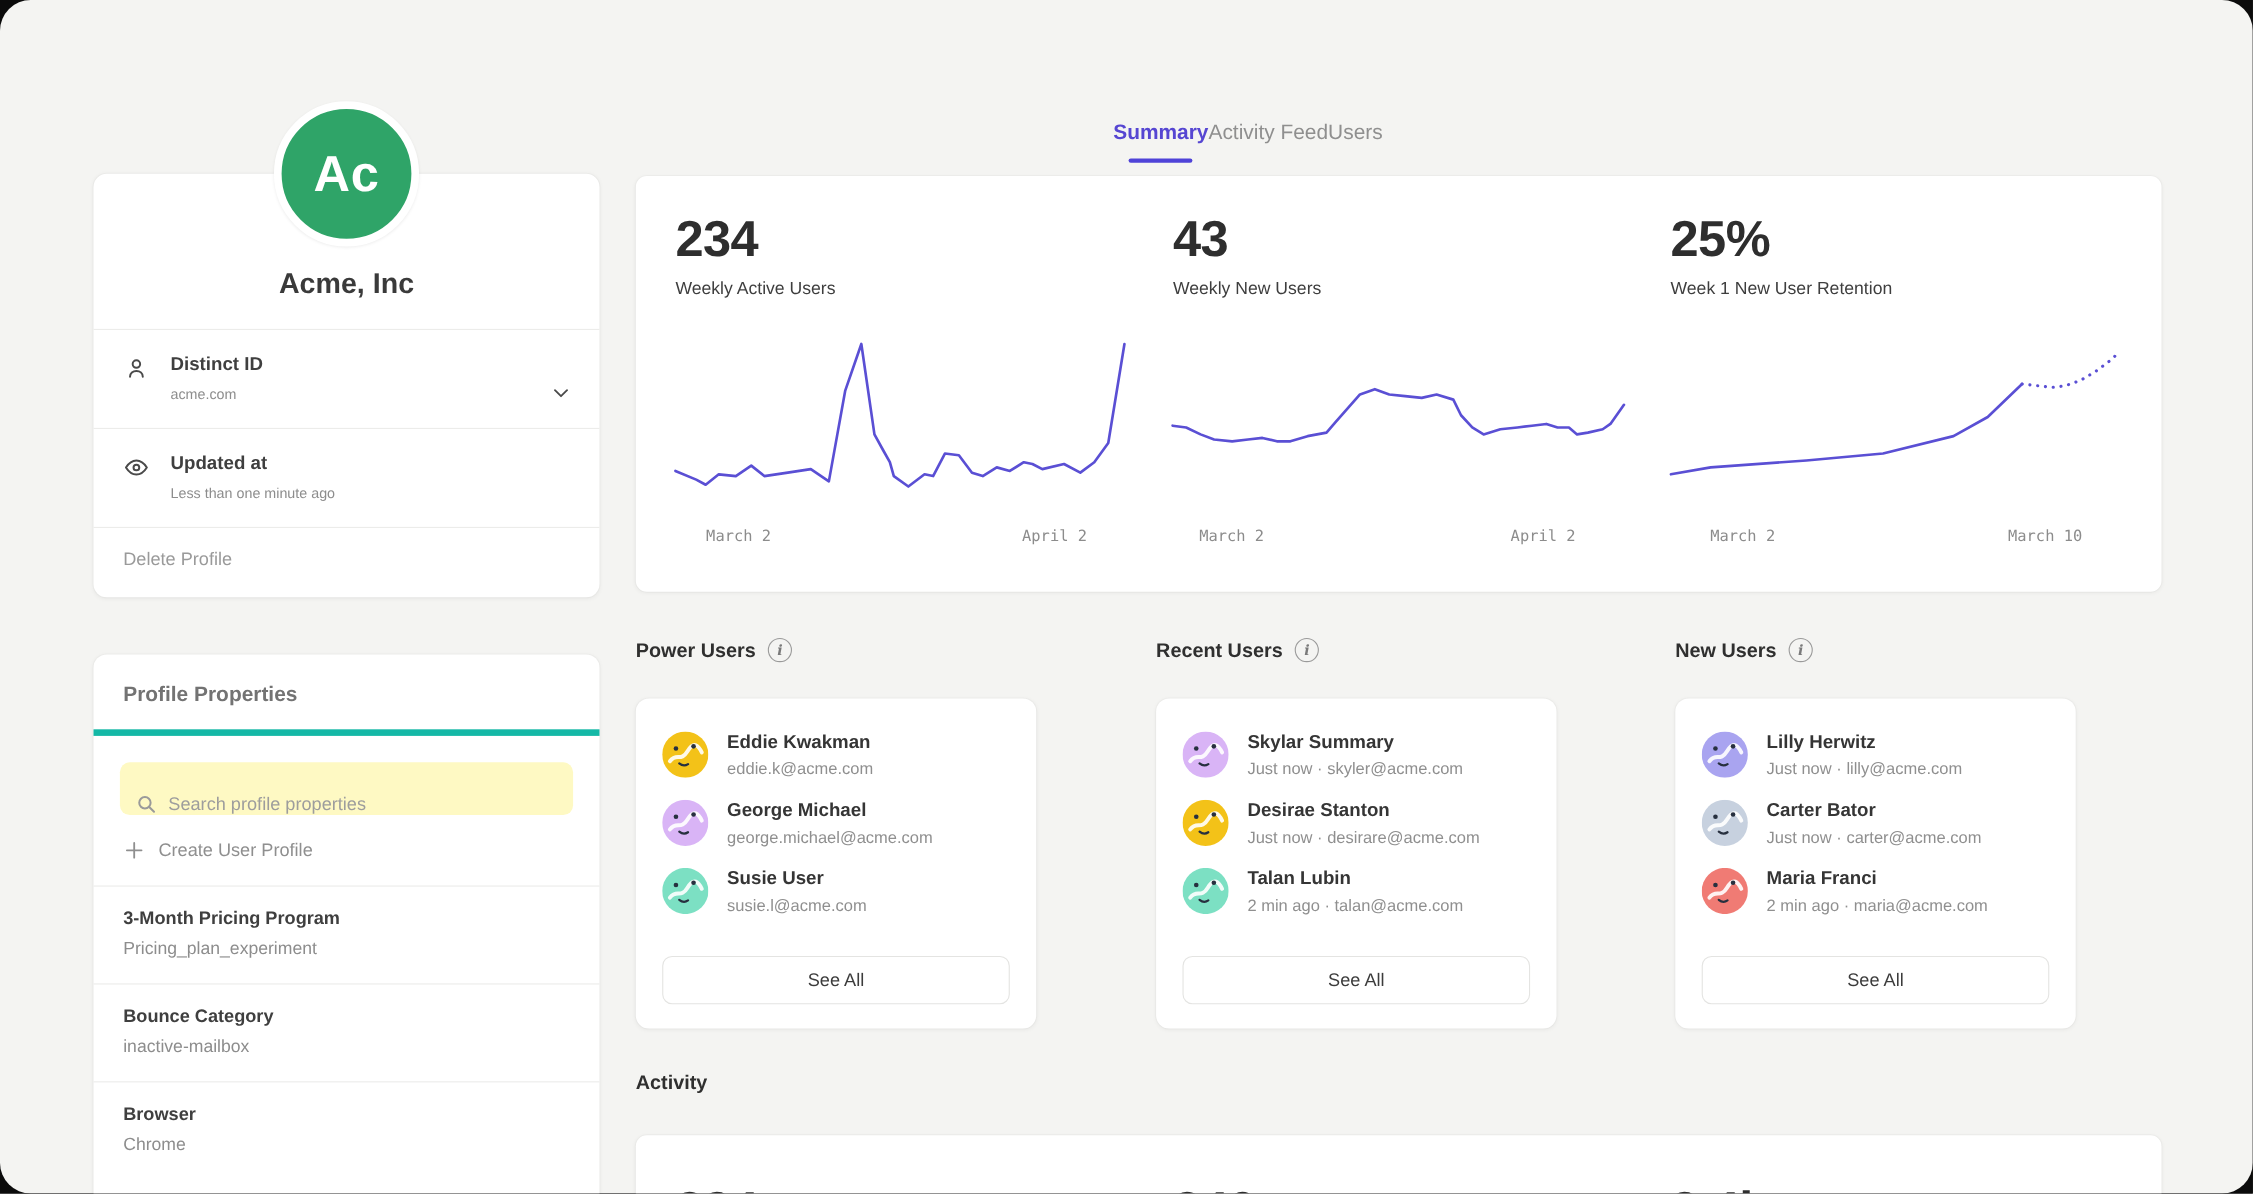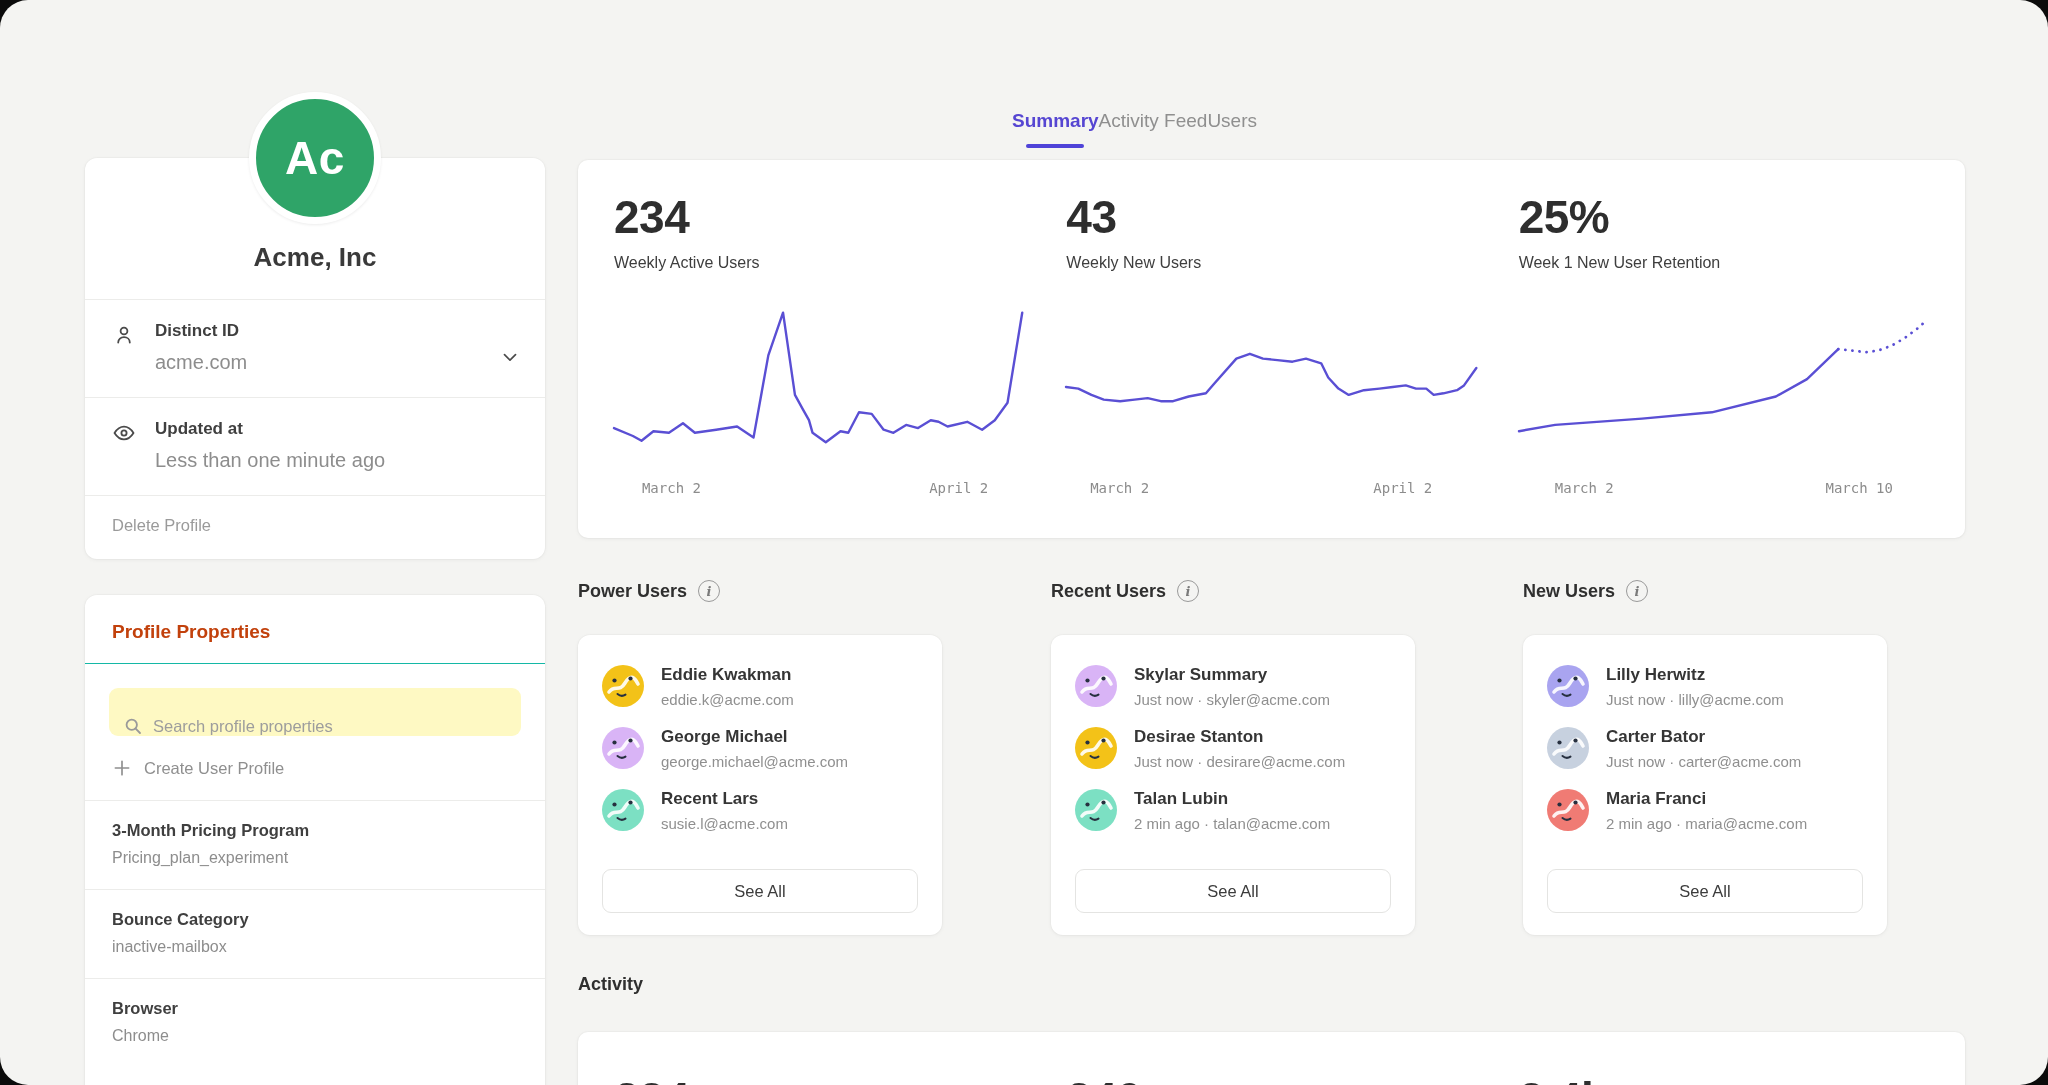--- a/index.html
+++ b/index.html
@@ -18,26 +18,26 @@
     width:132px; height:132px; border-radius:50%;
     border:7px solid #fff; color:#fff;
     display:flex; align-items:center; justify-content:center;
     font-size:46px; font-weight:700; letter-spacing:.5px;
     box-shadow:0 1px 3px rgba(0,0,0,.08);
   }
   .company-name { padding:84px 20px 26px; text-align:center; font-size:26px; font-weight:700; color:#3a3a3a; }
   .prow { position:relative; border-top:1px solid #ececea; padding:21px 56px 23px 70px; }
   .prow .row-icon { position:absolute; left:27px; top:23px; width:24px; height:24px; }
   .prow-label { font-size:17px; font-weight:700; color:#3f3f3f; }
-  .prow-value { margin-top:10px; font-size:20px; color:#8d8d8d; }
+  .prow-value { margin-top:10px; font-size:13px; color:#8d8d8d; }
   .chevron { position:absolute; right:24px; top:46px; width:22px; height:22px; cursor:pointer; }
   .delete-row { border-top:1px solid #ececea; padding:20px 24px 24px 27px; font-size:16.5px; color:#9a9a9a; cursor:pointer; }
 
   .props-card { position:absolute; left:85px; top:595px; width:460px; height:560px; }
-  .props-title { padding:26px 24px 20px 27px; font-size:19px; font-weight:700; color:#c2410c; border-bottom:1px solid #14b8a6; }
+  .props-title { padding:26px 24px 20px 27px; font-size:19px; font-weight:700; color:#737373; border-bottom:6px solid #14b8a6; }
   .search-box {
     margin:24px 24px 0; height:48px; background:#fef9c3; border-radius:9px;
     display:flex; align-items:flex-end; gap:10px; padding:0 14px;
   }
   .search-box input { border:none; outline:none; background:transparent; flex:1; font-size:16.5px; color:#4a4a4a; font-family:"Liberation Sans",sans-serif; }
   .search-box input::placeholder { color:#9d9d9d; }
   .create-row { display:flex; align-items:center; gap:12px; margin:22px 24px 22px 27px; color:#8f8f8f; font-size:16.5px; cursor:pointer; }
   .propitem { border-top:1px solid #ececea; padding:20px 24px 22px 27px; }
   .propitem-name { font-size:16.5px; font-weight:700; color:#3f3f3f; }
   .propitem-value { margin-top:9px; font-size:16px; color:#8d8d8d; }
@@ -235,21 +235,21 @@
         </div>
         <div class="user-row">
       <div class="avatar-sm"><svg viewBox="0 0 42 42" width="42" height="42">
     <circle cx="21" cy="21" r="21" fill="#7ce0c3"></circle>
     <path d="M7 27 C13 19, 17 28, 23 18 S 33 13, 36 19" stroke="#ffffff" stroke-width="3.6" fill="none" stroke-linecap="round" opacity="0.9"></path>
     <circle cx="12.5" cy="15.5" r="2.1" fill="#27303f"></circle>
     <circle cx="28.5" cy="13.5" r="2.1" fill="#27303f"></circle>
     <path d="M15.5 29 q4 3.4 8 0.6" stroke="#27303f" stroke-width="2" fill="none" stroke-linecap="round"></path>
   </svg></div>
       <div>
-        <div class="user-name">Recent Lars</div>
+        <div class="user-name">Susie User</div>
         <div class="user-sub">susie.l@acme.com</div>
       </div>
         </div>
       </div>
     <div class="see-all">See All</div>
   </section>
   <section class="card user-card" style="left:1051px">
     <div class="rows">
         <div class="user-row">
       <div class="avatar-sm"><svg viewBox="0 0 42 42" width="42" height="42">

